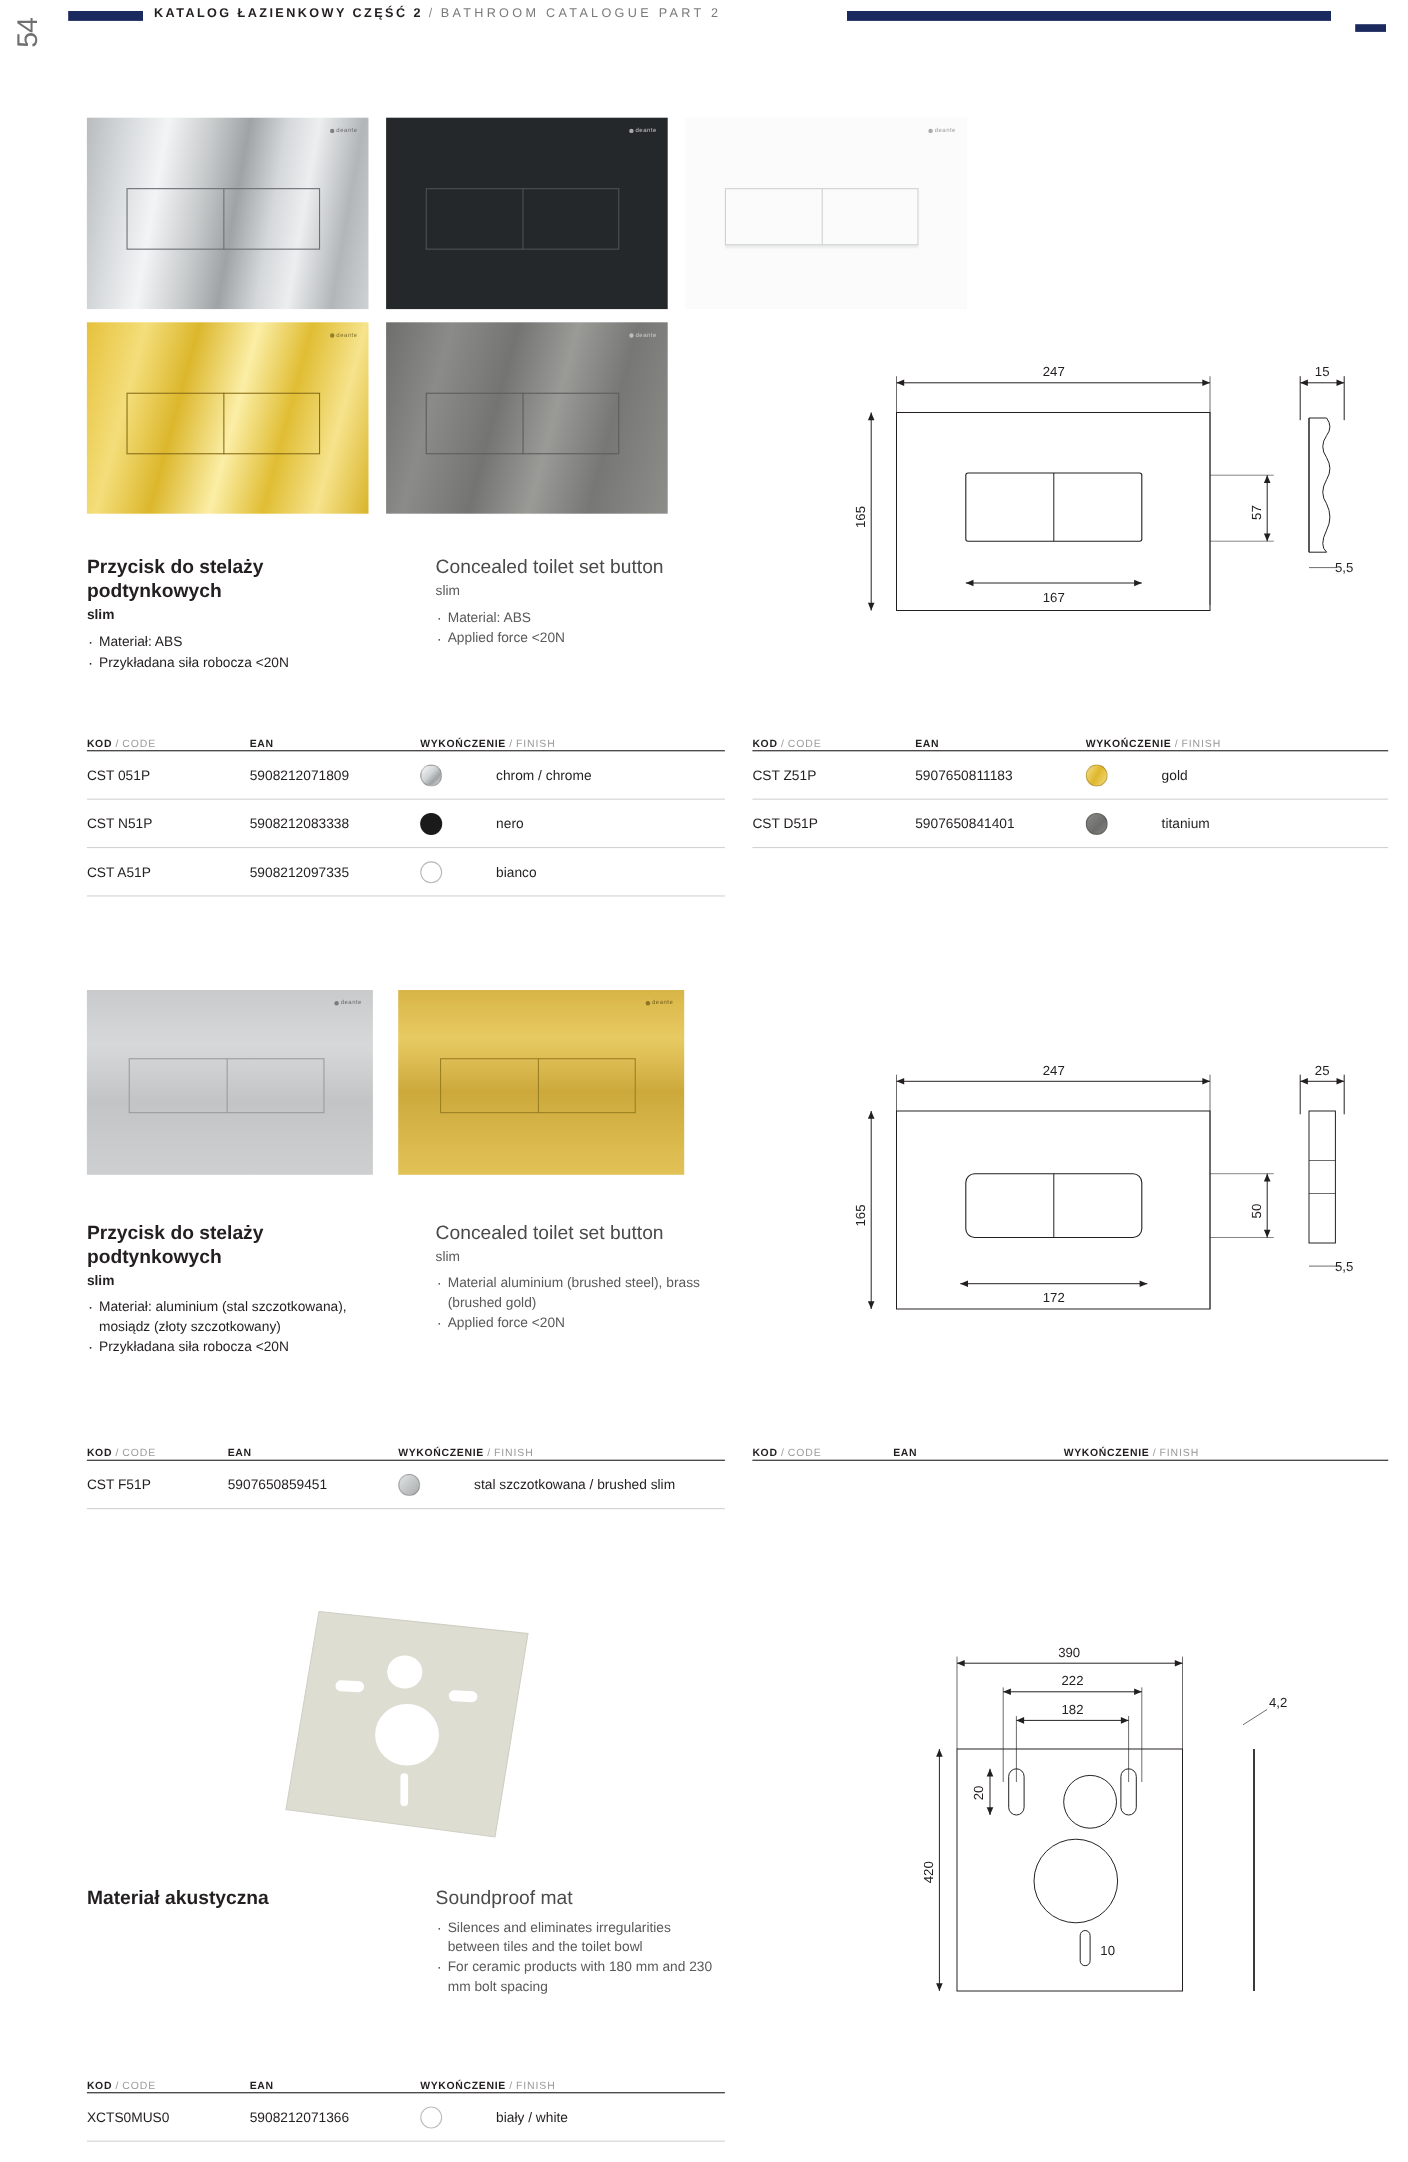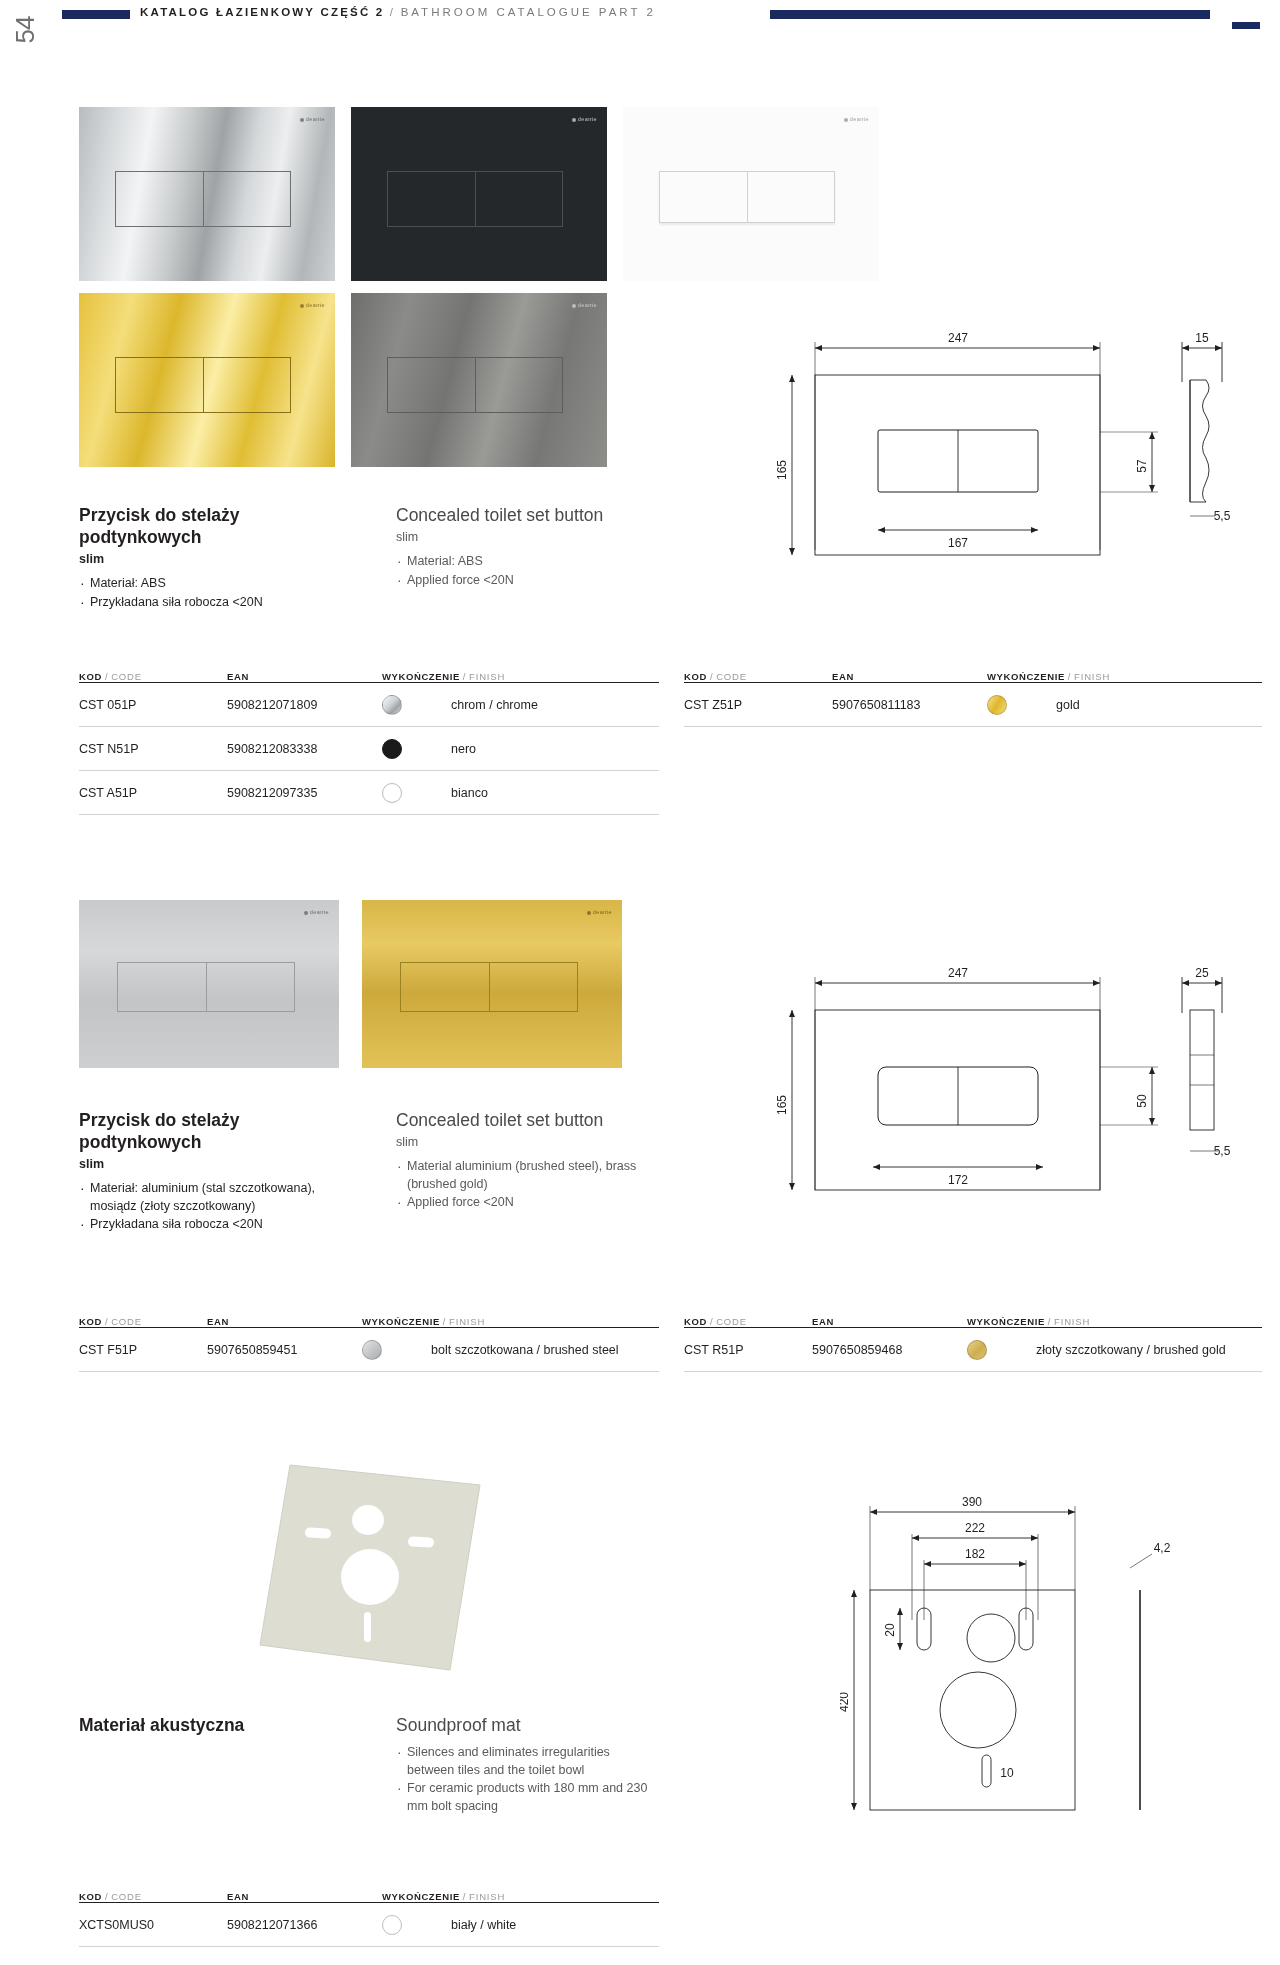--- a/index.html
+++ b/index.html
@@ -404,20 +404,28 @@
     <div style="flex:1;">
       <span class="pl">WYKOŃCZENIE</span><span class="slash">/</span><span class="en">FINISH</span>
     </div>
   </div>
   <div class="row">
     <div class="cell-code" style="width:148px;">CST Z51P</div>
     <div class="cell-ean" style="width:155px;">5907650811183</div>
     <div class="cell-fin" style="flex:1;">
       <span class="swatch sw-gold"></span>
       <span>gold</span>
+    </div>
+  </div>
+  <div class="row">
+    <div class="cell-code" style="width:148px;">CST D51P</div>
+    <div class="cell-ean" style="width:155px;">5907650841401</div>
+    <div class="cell-fin" style="flex:1;">
+      <span class="swatch sw-titan"></span>
+      <span>titanium</span>
     </div>
   </div>
 </div>
 
 <div class="img-box p-steel" style="left:79px; top:900px; width:260px; height:168px;">
   <div class="brand-mark"><span class="dot"></span><span>deante</span></div>
   <div class="plate-rect" style="left:38px; top:62px; width:178px; height:50px; border:1px solid #9a9d9e;"></div>
   <div class="plate-rect" style="left:127px; top:62px; width:0; height:50px; border-left:1px solid #9a9d9e;"></div>
 </div>
 
@@ -495,43 +503,35 @@
     </div>
     <div style="flex:1;">
       <span class="pl">WYKOŃCZENIE</span><span class="slash">/</span><span class="en">FINISH</span>
     </div>
   </div>
   <div class="row">
     <div class="cell-code" style="width:128px;">CST F51P</div>
     <div class="cell-ean" style="width:155px;">5907650859451</div>
     <div class="cell-fin" style="flex:1;">
       <span class="swatch sw-steel"></span>
-      <span>bolt szczotkowana / brushed steel</span>
+      <span>stal szczotkowana / brushed slim</span>
     </div>
   </div>
 </div>
 
 <div class="tbl" style="left:684px; top:1305px; width:578px;">
   <div class="hdr">
     <div style="width:128px;">
       <span class="pl">KOD</span><span class="slash">/</span><span class="en">CODE</span>
     </div>
     <div style="width:155px;">
       <span class="pl">EAN</span>
     </div>
     <div style="flex:1;">
       <span class="pl">WYKOŃCZENIE</span><span class="slash">/</span><span class="en">FINISH</span>
-    </div>
-  </div>
-  <div class="row">
-    <div class="cell-code" style="width:128px;">CST R51P</div>
-    <div class="cell-ean" style="width:155px;">5907650859468</div>
-    <div class="cell-fin" style="flex:1;">
-      <span class="swatch sw-bgold"></span>
-      <span>złoty szczotkowany / brushed gold</span>
     </div>
   </div>
 </div>
 
 <svg class="mat-shape" style="left:245px; top:1455px;" width="250" height="240" viewBox="0 0 250 240">
   <polygon points="45,10 235,30 205,215 15,190" fill="#ddddd2" stroke="#cfcfc4" stroke-width="1"></polygon>
   <ellipse cx="123" cy="65" rx="16" ry="15" fill="#ffffff"></ellipse>
   <ellipse cx="125" cy="122" rx="29" ry="28" fill="#ffffff"></ellipse>
   <rect x="60" y="73" width="26" height="10" rx="5" fill="#ffffff" transform="rotate(3 73 78)"></rect>
   <rect x="163" y="82" width="26" height="10" rx="5" fill="#ffffff" transform="rotate(3 176 87)"></rect>

